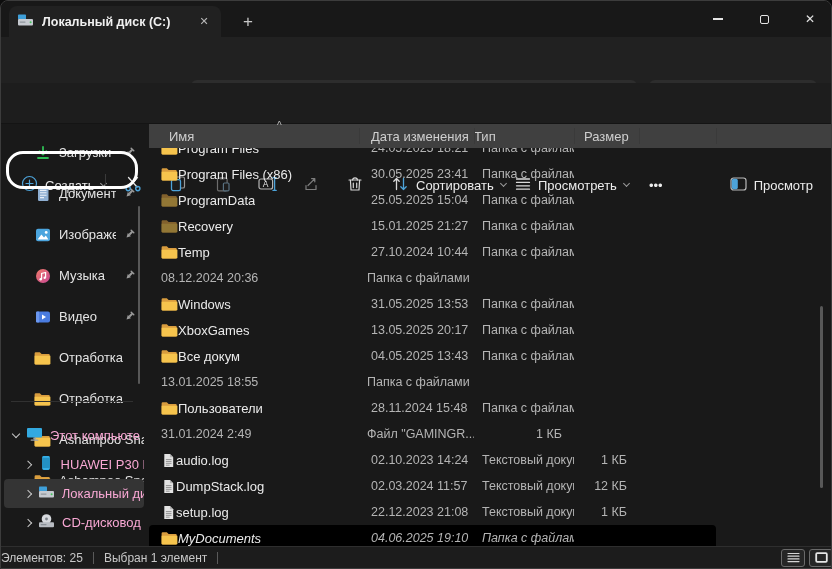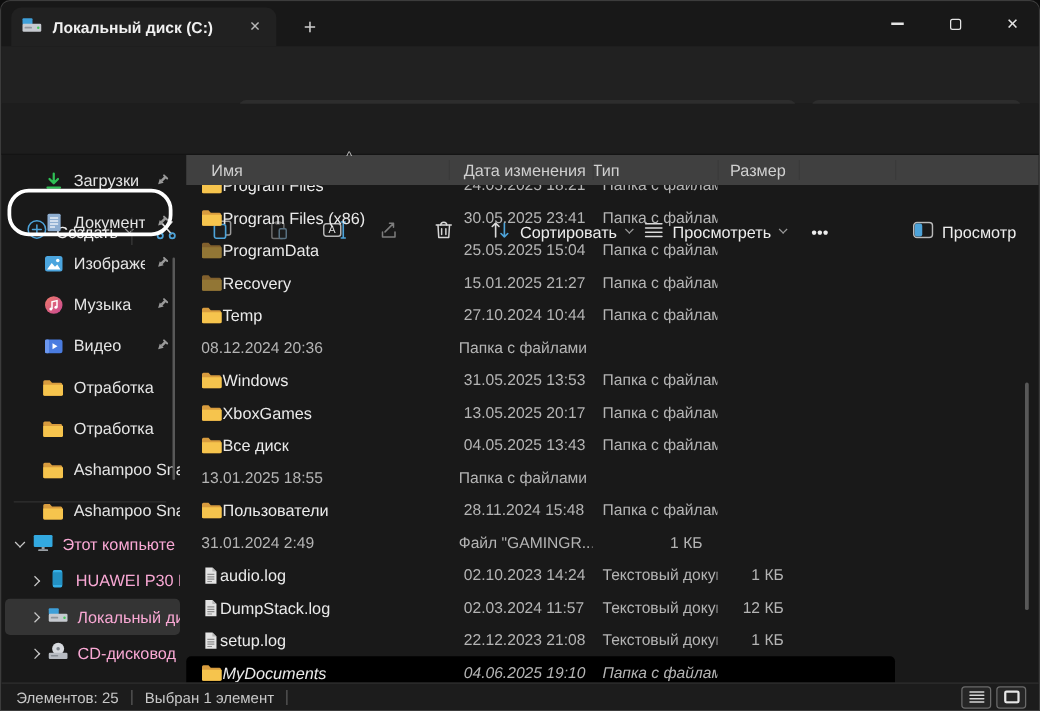--- a/index.html
+++ b/index.html
@@ -48,21 +48,21 @@
   .cmdbtn { position:absolute; top:88px; height:28px; display:flex; align-items:center; gap:7px;
             color:#ececec; border-radius:4px; padding:0 6px; }
   .cmdsep { position:absolute; left:104px; top:91px; width:1px; height:22px; background:#3a3a3a; }
   .iconbtn { position:absolute; top:88px; width:30px; height:28px; display:flex; align-items:center;
              justify-content:center; border-radius:4px; }
   .ddchv { width:5px; height:5px; border-right:1.2px solid #9a9a9a; border-bottom:1.2px solid #9a9a9a;
            transform:rotate(45deg); margin-top:-3px; }
   
   .sidebar { position:absolute; left:0; top:123px; width:146px; height:424px; overflow:hidden; }
   .sbitem { position:relative; height:29px; display:flex; align-items:center; padding-left:30px;
-            gap:8px; border-radius:4px; margin:4px 3px; }
+            gap:8px; border-radius:4px; margin:12px 3px; }
   .sbitem .lbl { white-space:nowrap; overflow:hidden; flex:1; color:#e4e4e4; }
   .sbitem .pin { margin-left:auto; margin-right:9px; flex:none; display:flex; }
   .sbitem .ic { flex:none; display:flex; width:17px; justify-content:center; }
   .sb-divider { position:absolute; left:10px; top:277px; width:122px; height:1px; background:#313131; }
   .treeitem { position:relative; height:29px; display:flex; align-items:center; gap:7px; border-radius:4px; margin:0 3px; }
   .treeitem.root { padding-left:9px; }
   .treeitem.child { padding-left:21px; }
   .treeitem.sel { background:#343434; }
   .treeitem .lbl { white-space:nowrap; overflow:hidden; color:#f9a8d4; }
   .sb-scroll { position:absolute; left:137px; top:82px; width:2px; height:178px; background:#585858; border-radius:1px; }
@@ -85,21 +85,21 @@
   .hcells { display:grid; grid-template-columns:210px 115px 100px 65px 77px; height:24px; align-items:center; width:567px; }
   .hcell { color:#cfcfcf; white-space:nowrap; overflow:hidden; }
   .hcell.c0 { padding-left:20px; } .hcell.c1 { padding-left:12px; }
   .hcell.c2 { padding-left:0; }  .hcell.c3 { padding-left:10px; }
   .hsep { position:absolute; top:4px; width:1px; height:16px; background:#3a3a3a; }
   .sortcaret { position:absolute; left:128px; top:-4px; font-size:10px; color:#c0c0c0; }
   .main-scroll { position:absolute; left:819px; top:305px; width:3px; height:182px; background:#585858;
                  border-radius:2px; z-index:7; }
   
   .statusbar { position:absolute; left:0; bottom:0; width:832px; height:22px; background:#1c1c1c;
-               border-top:1px solid #2e2e2e; display:flex; align-items:center; padding:0 12px;
+               border-top:1px solid #2e2e2e; display:flex; align-items:center; padding:0 0;
                font-size:12px; color:#c8c8c8; z-index:8; }
   .st-div { width:1px; height:12px; background:#5a5a5a; margin:0 10px; }
   .viewtoggles { margin-left:auto; display:flex; gap:4px; }
   .vt { width:24px; height:18px; border:1px solid #6a6a6a; border-radius:3px; display:flex;
         align-items:center; justify-content:center; background:#262626; }
 </style>
 </head>
 <body>
 
 <div class="win">
@@ -537,21 +537,21 @@
           <div></div>
         </div>
         <div class="frow">
           <div class="cell-name">
             <span class="ic">
               <svg width="17" height="14" viewBox="0 0 17 14">
                 <path d="M.6 2.4Q.6 1.2 1.8 1.2h4l1.8 1.9h7q1.2 0 1.2 1.2v8q0 1.2-1.2 1.2H1.8Q.6 13.5.6 12.3Z" fill="#d89c3e"></path>
                 <path d="M.6 4.8h15.8v7.5q0 1.2-1.2 1.2H1.8Q.6 13.5.6 12.3Z" fill="#f6c44d"></path>
               </svg>
             </span>
-            <span class="nm">Все диск</span>
+            <span class="nm">Все докум</span>
           </div>
           <div class="cell-date">04.05.2025 13:43</div>
           <div class="cell-type">Папка с файлами</div>
           <div class="cell-size"></div>
           <div></div>
         </div>
         <div class="frow">
           <div class="cell-date">13.01.2025 18:55</div>
           <div class="cell-type">Папка с файлами</div>
           <div class="cell-size"></div>

